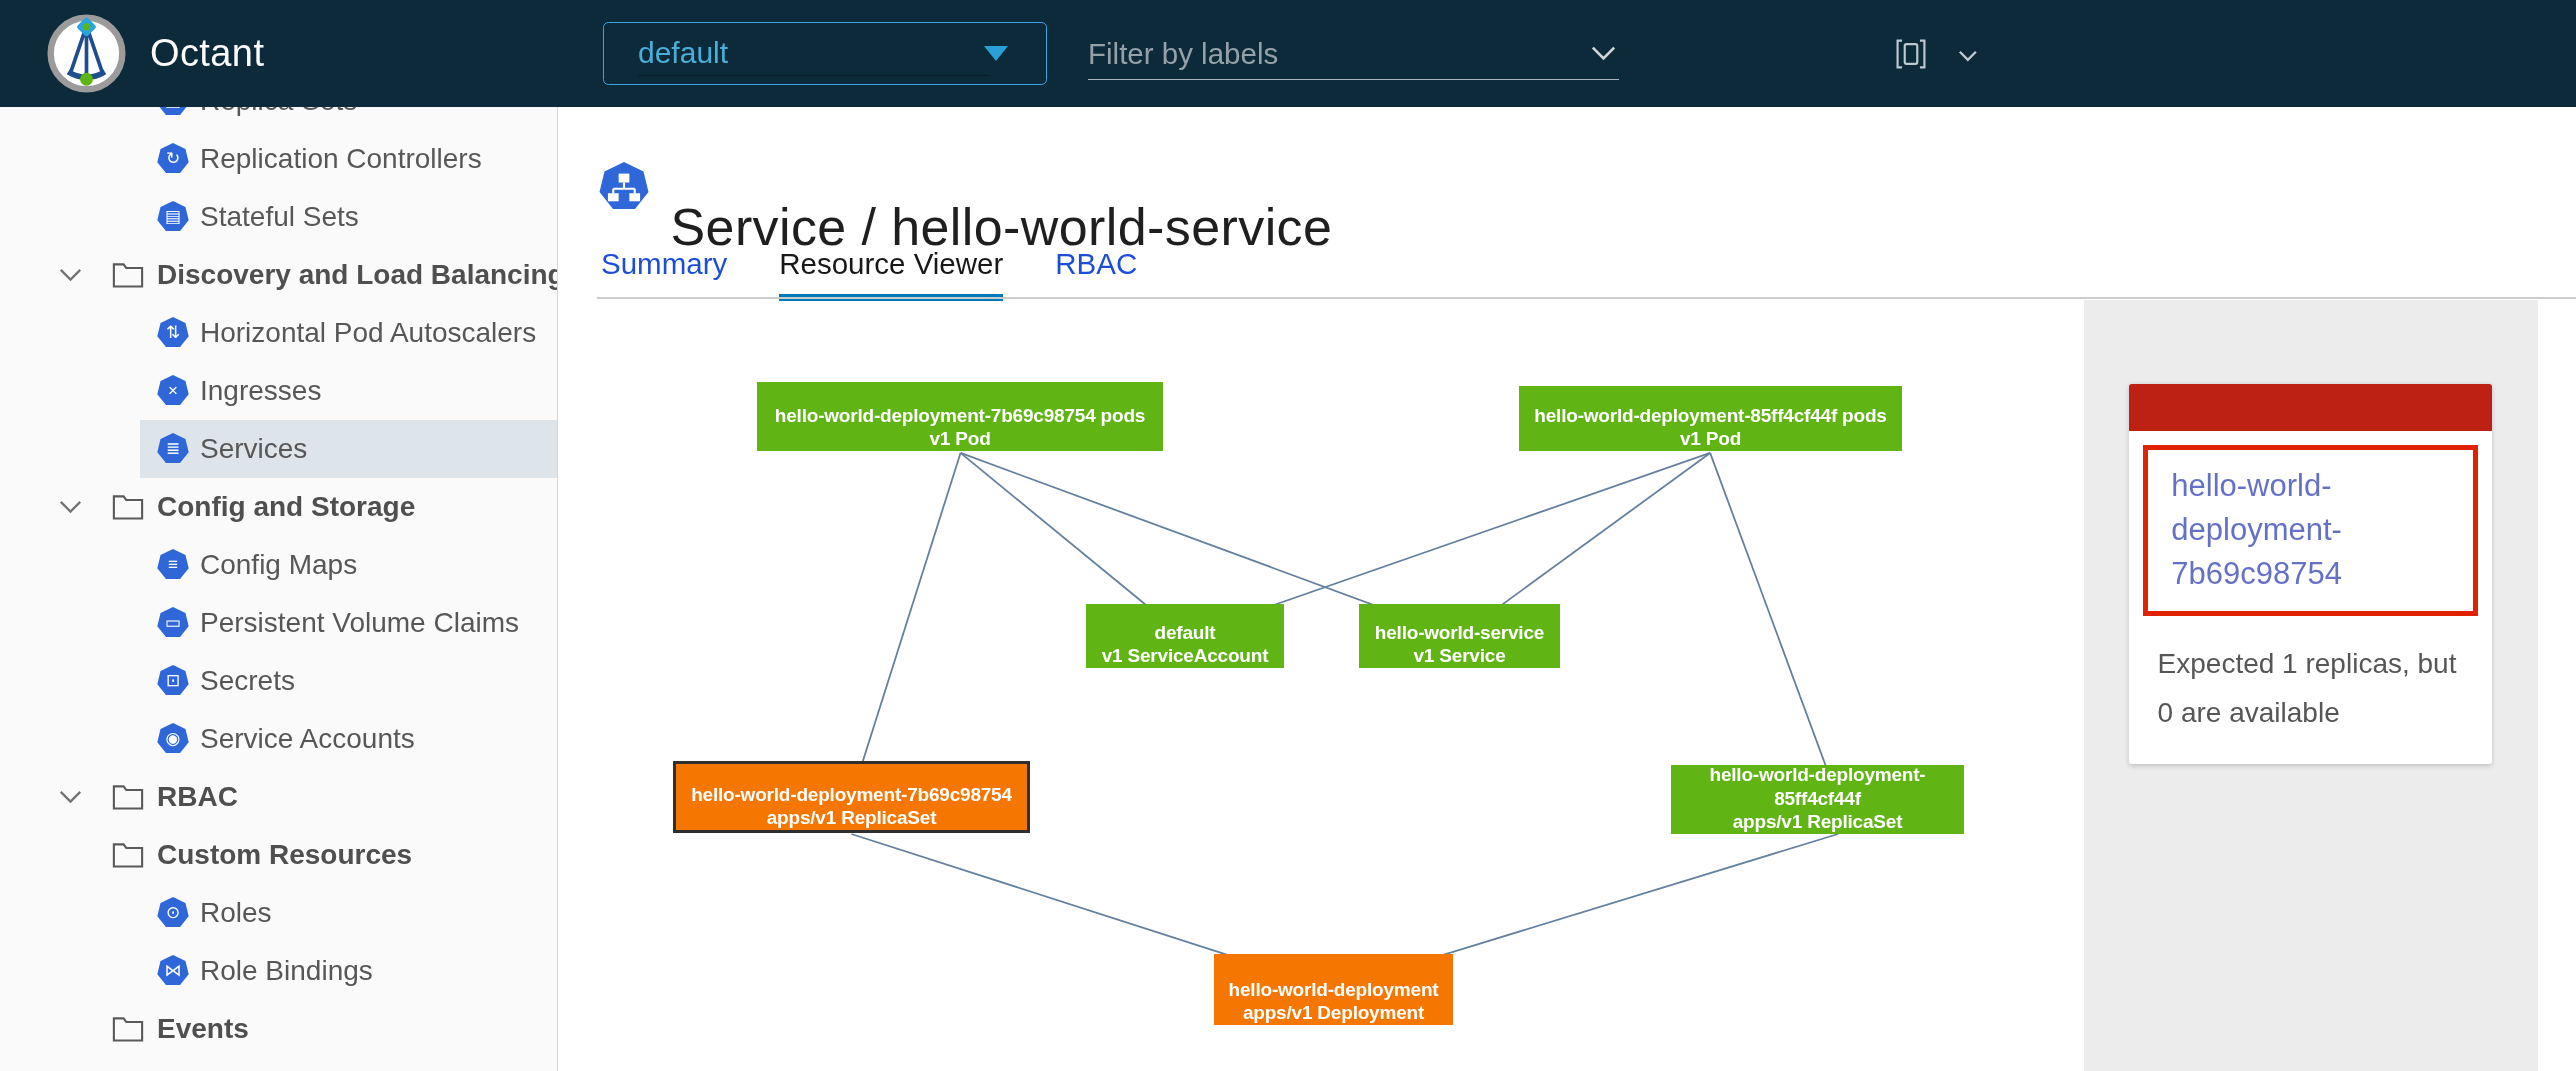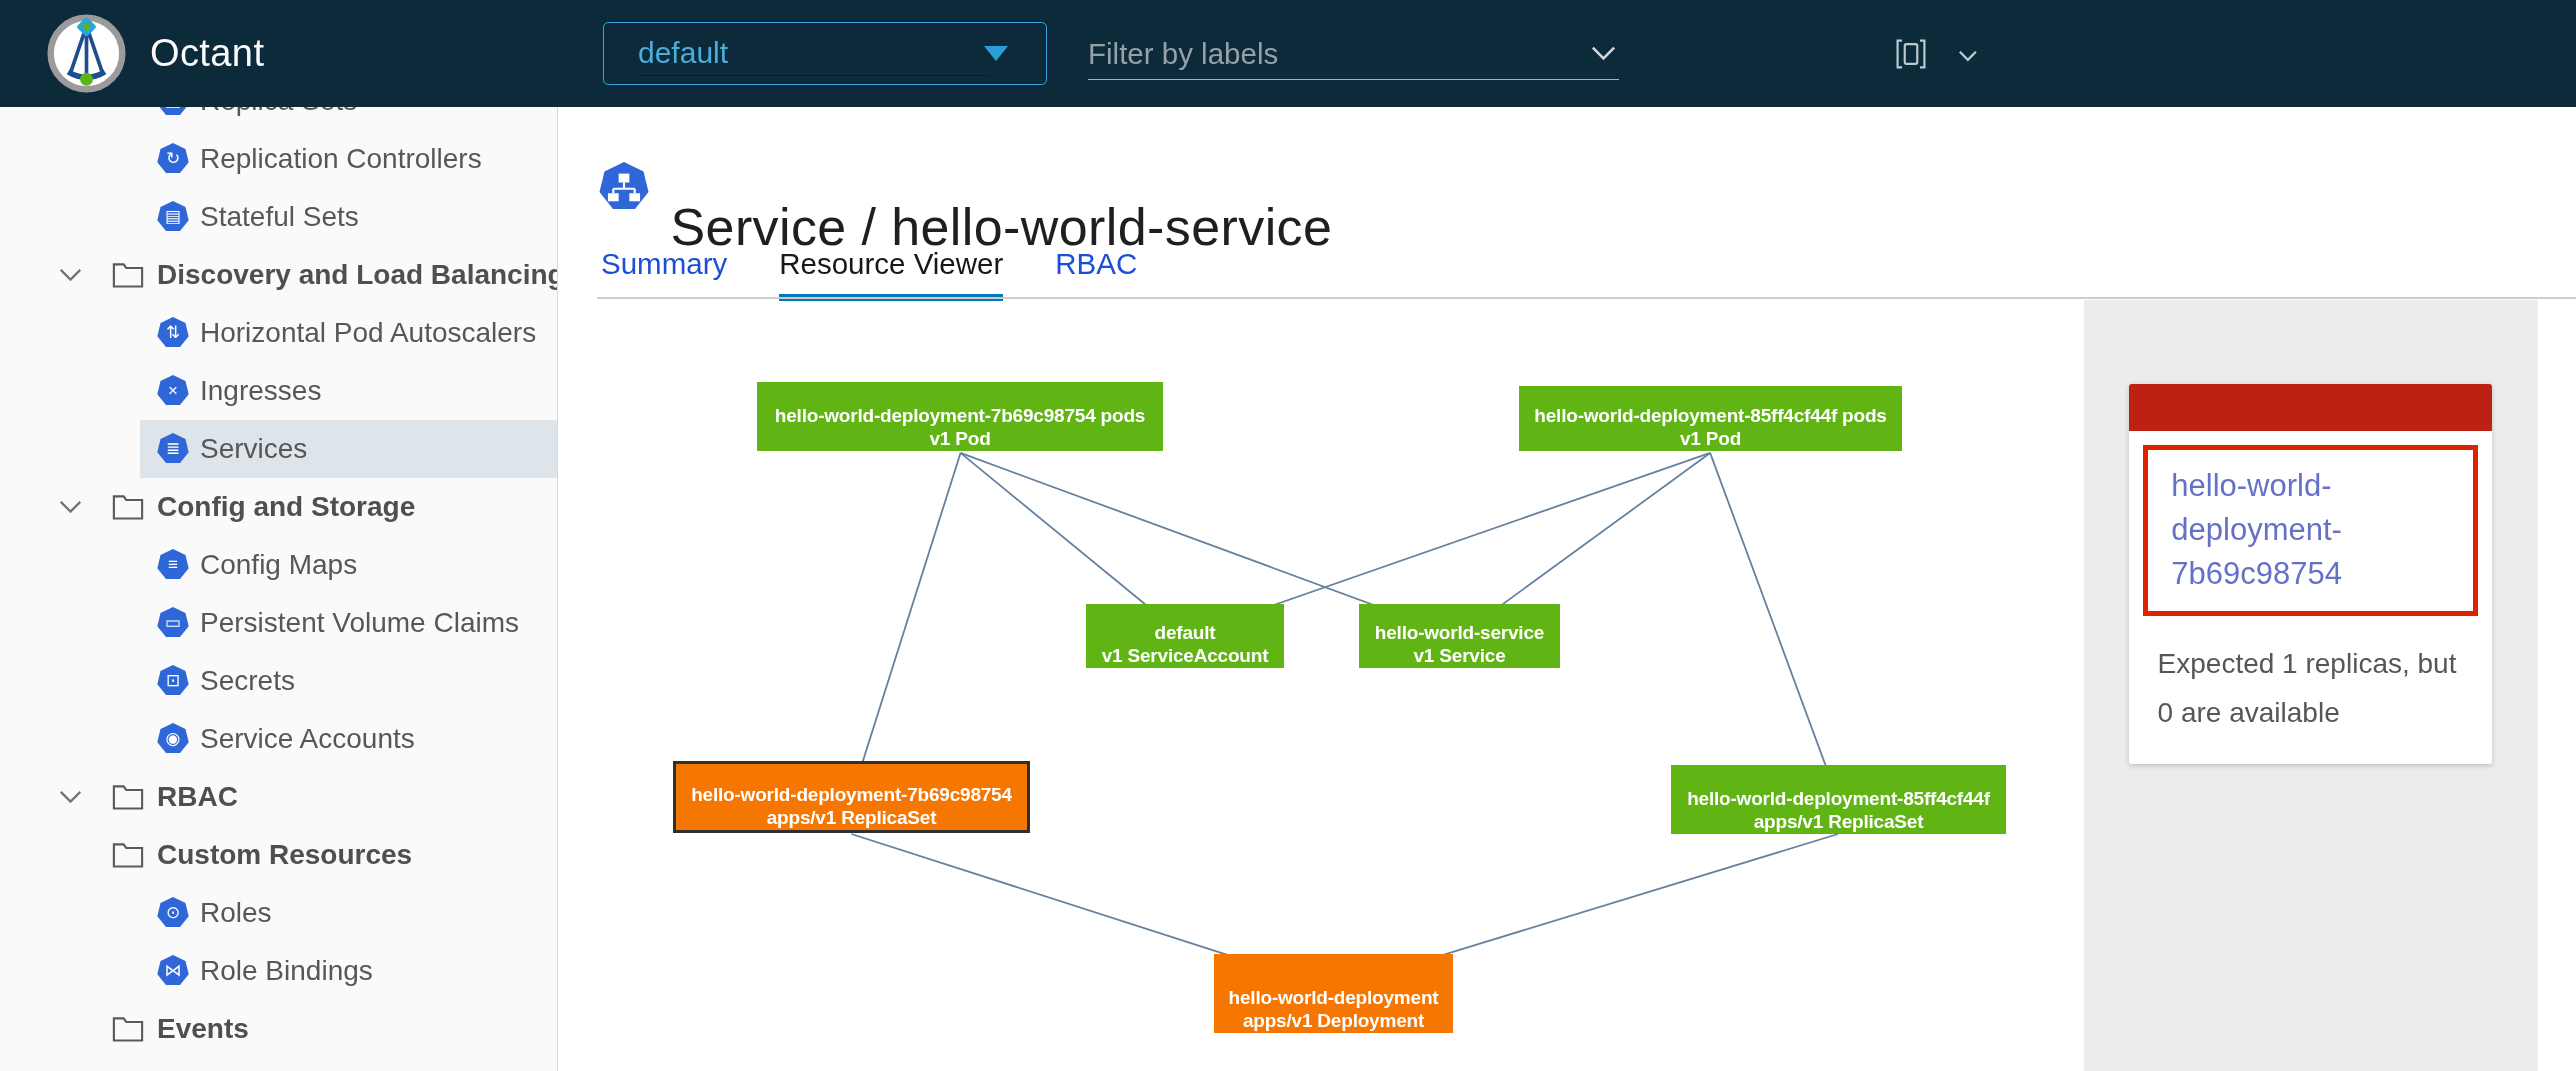--- a/index.html
+++ b/index.html
@@ -65,22 +65,22 @@
     align-items:center;justify-content:flex-end;color:#ffffff;font-size:19px;font-weight:700;
     text-align:center;line-height:1.25;letter-spacing:-0.2px;cursor:pointer;}
   .gnode.ok{background:#60b515;}
   .gnode.warn{background:#f57600;}
   .gnode.node-selected{border:3.6px solid #2f2f2f;}
   .n0{left:199px;top:84px;width:406px;height:69px;}
   .n1{left:961px;top:88px;width:383px;height:65px;}
   .n2{left:528px;top:306px;width:198px;height:64px;}
   .n3{left:801px;top:306px;width:201px;height:64px;}
   .n4{left:115px;top:463px;width:357px;height:72px;}
-  .n5{left:1113px;top:467px;width:335px;height:69px;}
-  .n6{left:656px;top:656px;width:239px;height:79px;}
+  .n5{left:1113px;top:467px;width:293px;height:69px;}
+  .n6{left:656px;top:656px;width:239px;height:71px;}
   
   .side-panel{position:absolute;left:1526px;top:1.8px;width:454px;bottom:0;background:#ececec;}
   .detail-card{position:absolute;left:45px;top:84px;width:363px;background:#ffffff;
     border-radius:2.7px;box-shadow:0 1.8px 5.4px rgba(0,0,0,.18);}
   .card-bar{height:47px;background:#bc2114;border-radius:2.7px 2.7px 0 0;}
   .card-body{padding:14.3px 14.3px 27px 14.3px;}
   .sel-box{border:5.4px solid #e12200;padding:14.3px 9px 14.3px 23px;}
   .sel-link{font-size:31px;color:#6570c7;line-height:1.42;text-decoration:none;display:block;
     word-break:normal;overflow-wrap:anywhere;}
   .card-msg{margin:23px 3.6px 0 14.3px;font-size:28px;color:#565656;line-height:1.75;}

